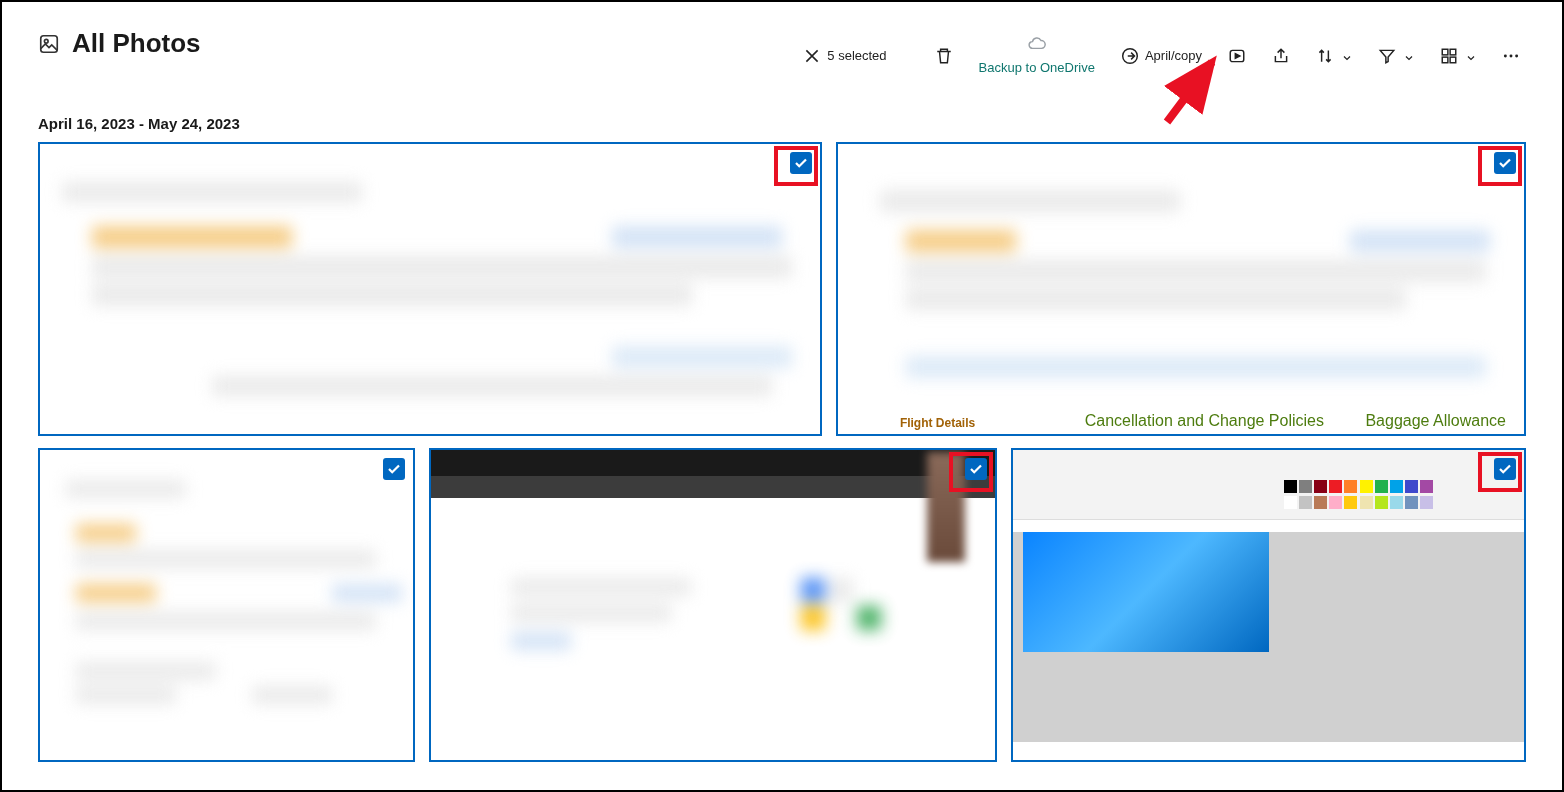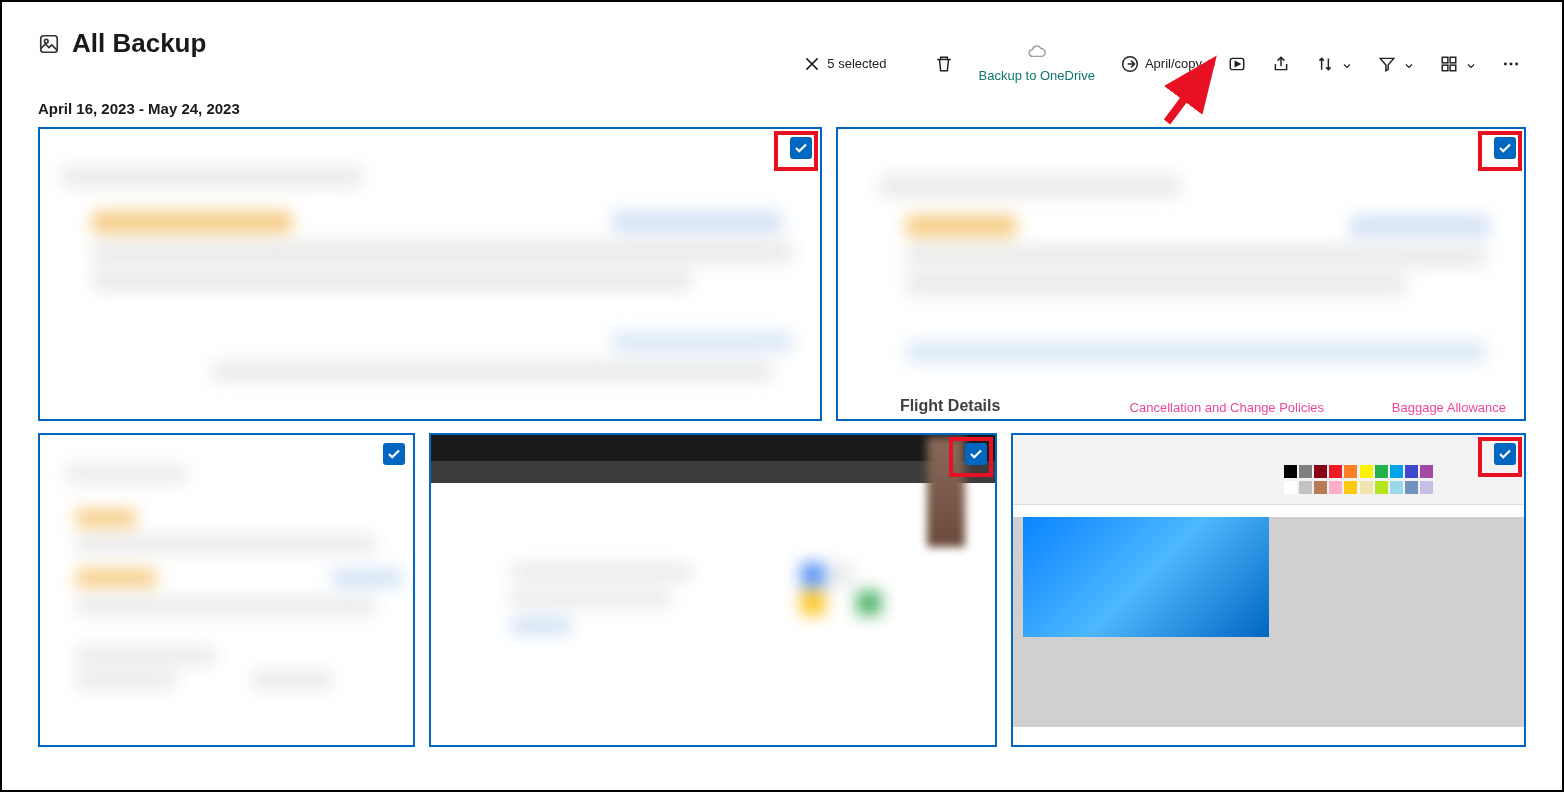--- a/index.html
+++ b/index.html
@@ -3,46 +3,46 @@
 <meta charset="utf-8">
 <style>
 * { margin: 0; padding: 0; box-sizing: border-box; }
 body { font-family: "Segoe UI", sans-serif; background: #fff; width: 1564px; height: 792px; overflow: hidden; border: 2px solid #000; position: relative; }
 .header { display: flex; align-items: flex-start; padding: 26px 36px 0 36px; }
 .title-block { flex: 1; }
 .title-row { display: flex; align-items: center; gap: 12px; }
 .title-icon { width: 22px; height: 22px; }
 .page-title { font-size: 26px; font-weight: 600; color: #1a1a1a; }
 .subtitle { font-size: 14px; color: #555; margin-top: 10px; margin-left: 0; }
-.toolbar { display: flex; align-items: center; gap: 14px; margin-top: 12px; }
+.toolbar { display: flex; align-items: center; gap: 14px; margin-top: 4px; }
 .tb-btn { display: flex; align-items: center; gap: 6px; background: none; border: none; cursor: pointer; font-size: 13px; color: #222; padding: 4px 6px; }
 .tb-btn.disabled { color: #0f766e; cursor: default; flex-direction: column; }
 .tb-icon { width: 18px; height: 18px; display: inline-flex; align-items: center; justify-content: center; }
 .tb-sep { width: 8px; }
-.date-range { font-size: 15px; font-weight: 600; color: #1a1a1a; margin: 13px 0 10px 36px; }
+.date-range { font-size: 15px; font-weight: 600; color: #1a1a1a; margin: 36px 0 10px 36px; }
 .grid { padding: 0 36px; }
 .row1 { display: flex; gap: 14px; }
 .row2 { display: flex; gap: 14px; margin-top: 12px; }
 .thumb { position: relative; border: 2px solid #0067c0; background: #fff; overflow: hidden; }
 .thumb.large { width: 786px; height: 294px; }
 .thumb.large2 { width: 692px; height: 294px; }
 .thumb.small { width: 379px; height: 314px; }
 .thumb.small2 { width: 571px; height: 314px; }
 .thumb.small3 { width: 518px; height: 314px; }
 .check { position: absolute; top: 8px; right: 8px; width: 22px; height: 22px; background: #0067c0; border-radius: 3px; display: flex; align-items: center; justify-content: center; }
 .check svg { width: 14px; height: 14px; }
 .redbox { position: absolute; border: 4px solid #e81123; pointer-events: none; }
 .blurcontent { position: absolute; inset: 12px; filter: blur(8px); opacity: 0.9; }
 .arrow { position: absolute; top: 50px; left: 1155px; pointer-events: none; }
 .pixblock { position: absolute; background: #e8e8e8; }
 .po { background: #f5c87a; }
 .pb { background: #cfe0f5; }
 .pg { background: #d9e8f7; }
-.flight-text { position: absolute; bottom: 4px; left: 62px; font-size: 16px; font-weight: 700; color: #404040; }
-.flight-link { position: absolute; bottom: 4px; font-size: 13px; color: #ec4899; }
+.flight-text { position: absolute; bottom: 4px; left: 62px; font-size: 12px; font-weight: 700; color: #a16207; }
+.flight-link { position: absolute; bottom: 4px; font-size: 16px; color: #4d7c0f; }
 .browser-bar { position: absolute; top: 0; left: 0; right: 0; height: 26px; background: #1a1a1a; }
 .browser-addr { position: absolute; top: 26px; left: 0; right: 0; height: 22px; background: #3c3c3c; }
 .paint-ribbon { position: absolute; top: 0; left: 0; right: 0; height: 70px; background: #f3f3f3; border-bottom: 1px solid #ddd; }
 .paint-title { position: absolute; top: 0; left: 0; right: 0; height: 16px; background: #0067c0; color: #fff; font-size: 9px; text-align: center; line-height: 16px; }
 .paint-canvas { position: absolute; top: 82px; left: 10px; width: 246px; height: 120px; background: linear-gradient(135deg, #0a84ff 0%, #4db8ff 50%, #0067c0 100%); }
 .paint-gray { position: absolute; top: 82px; left: 0; right: 0; bottom: 18px; background: #d0d0d0; }
 .paint-palette { position: absolute; top: 30px; right: 90px; width: 150px; height: 30px; display: grid; grid-template-columns: repeat(10, 1fr); gap: 1px; }
 .paint-palette div { width: 13px; height: 13px; }
 .dropdown-chevron { width: 10px; height: 10px; margin-left: 2px; }
 </style>
@@ -52,21 +52,21 @@
 <div class="header">
   <div class="title-block">
     <div class="title-row">
       <span class="title-icon">
         <svg viewBox="0 0 24 24" fill="none" stroke="#333" stroke-width="1.8">
             <rect x="3" y="3" width="18" height="18" rx="3"></rect>
             <circle cx="9" cy="9" r="2"></circle>
             <path d="M3 17l5-5 4 4 3-3 6 6"></path>
           </svg>
       </span>
-      <h1 class="page-title">All Backup</h1>
+      <h1 class="page-title">All Photos</h1>
     </div>
   </div>
   <div class="toolbar">
     <button class="tb-btn">
       <span class="tb-icon">
           <svg viewBox="0 0 16 16" stroke="#222" stroke-width="1.4">
             <path d="M3 3l10 10M13 3L3 13"></path>
           </svg>
         </span>
       <span>5 selected</span>

